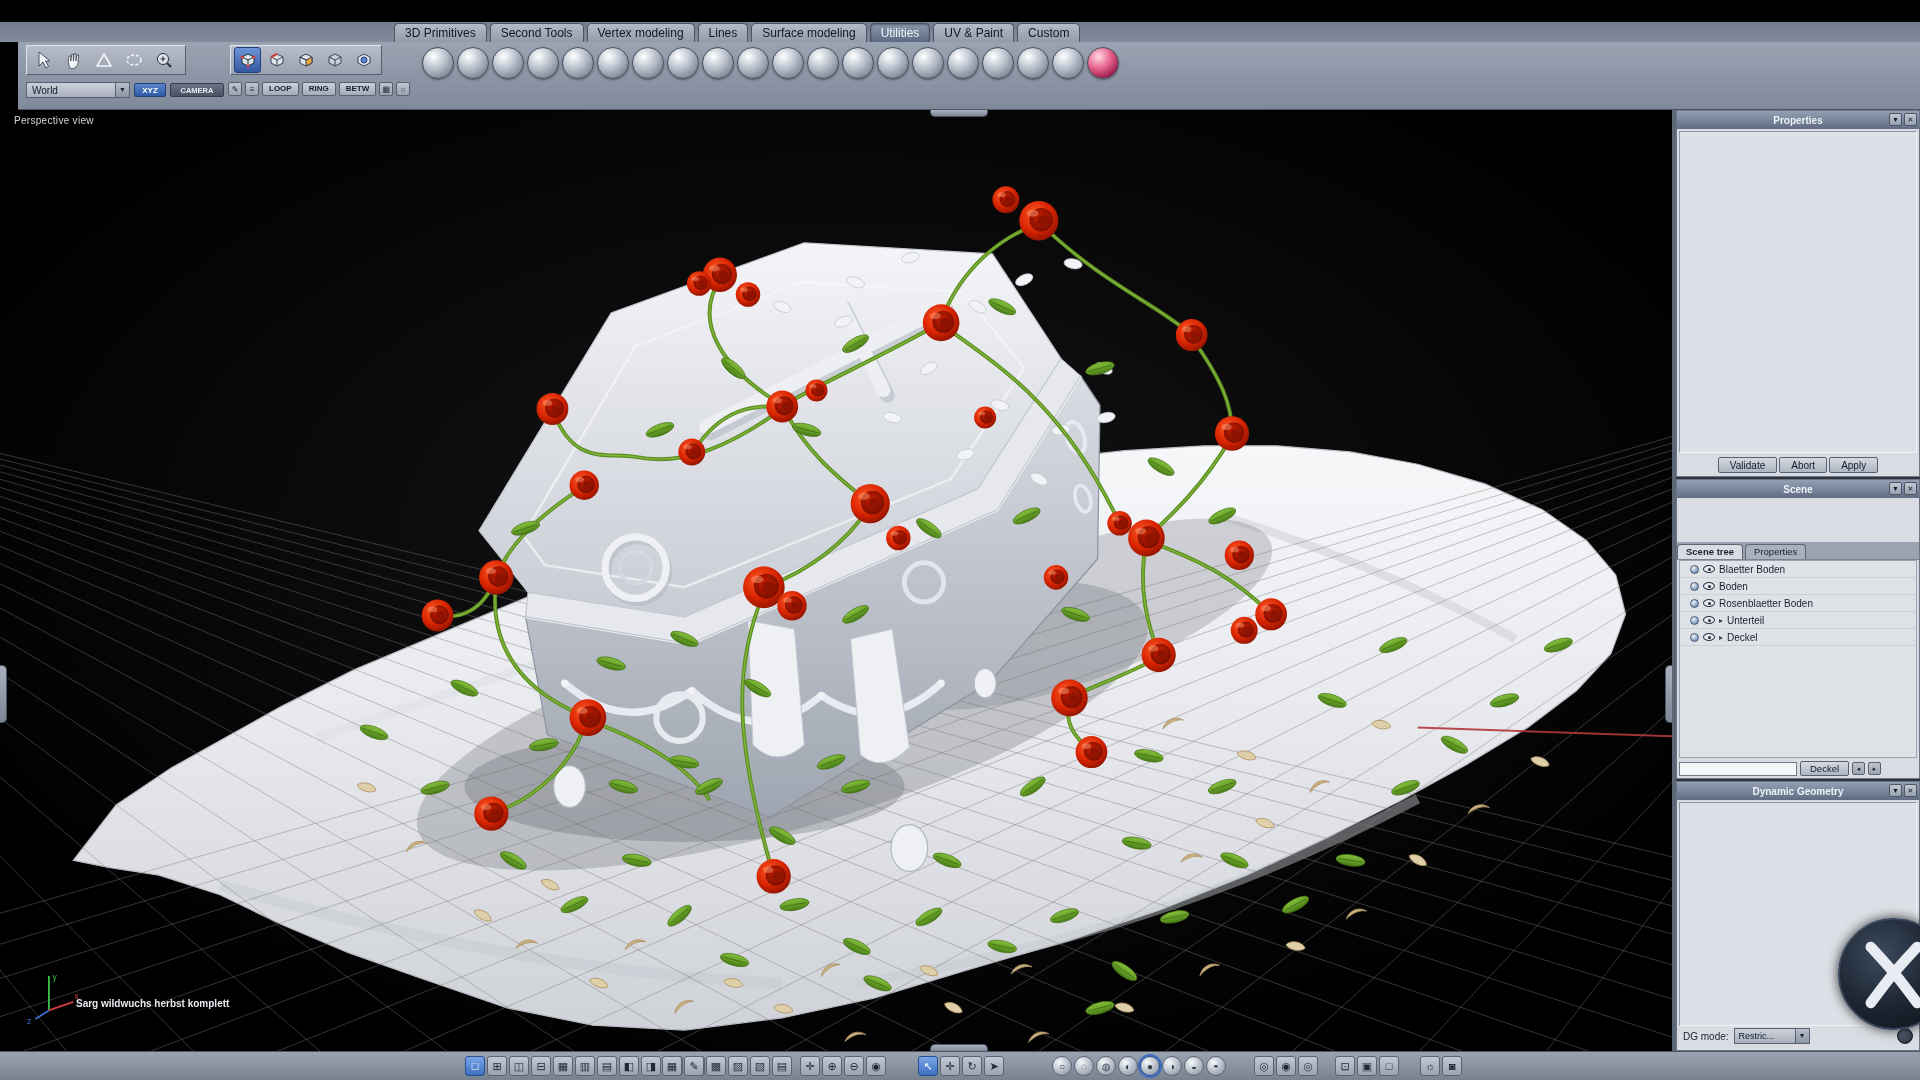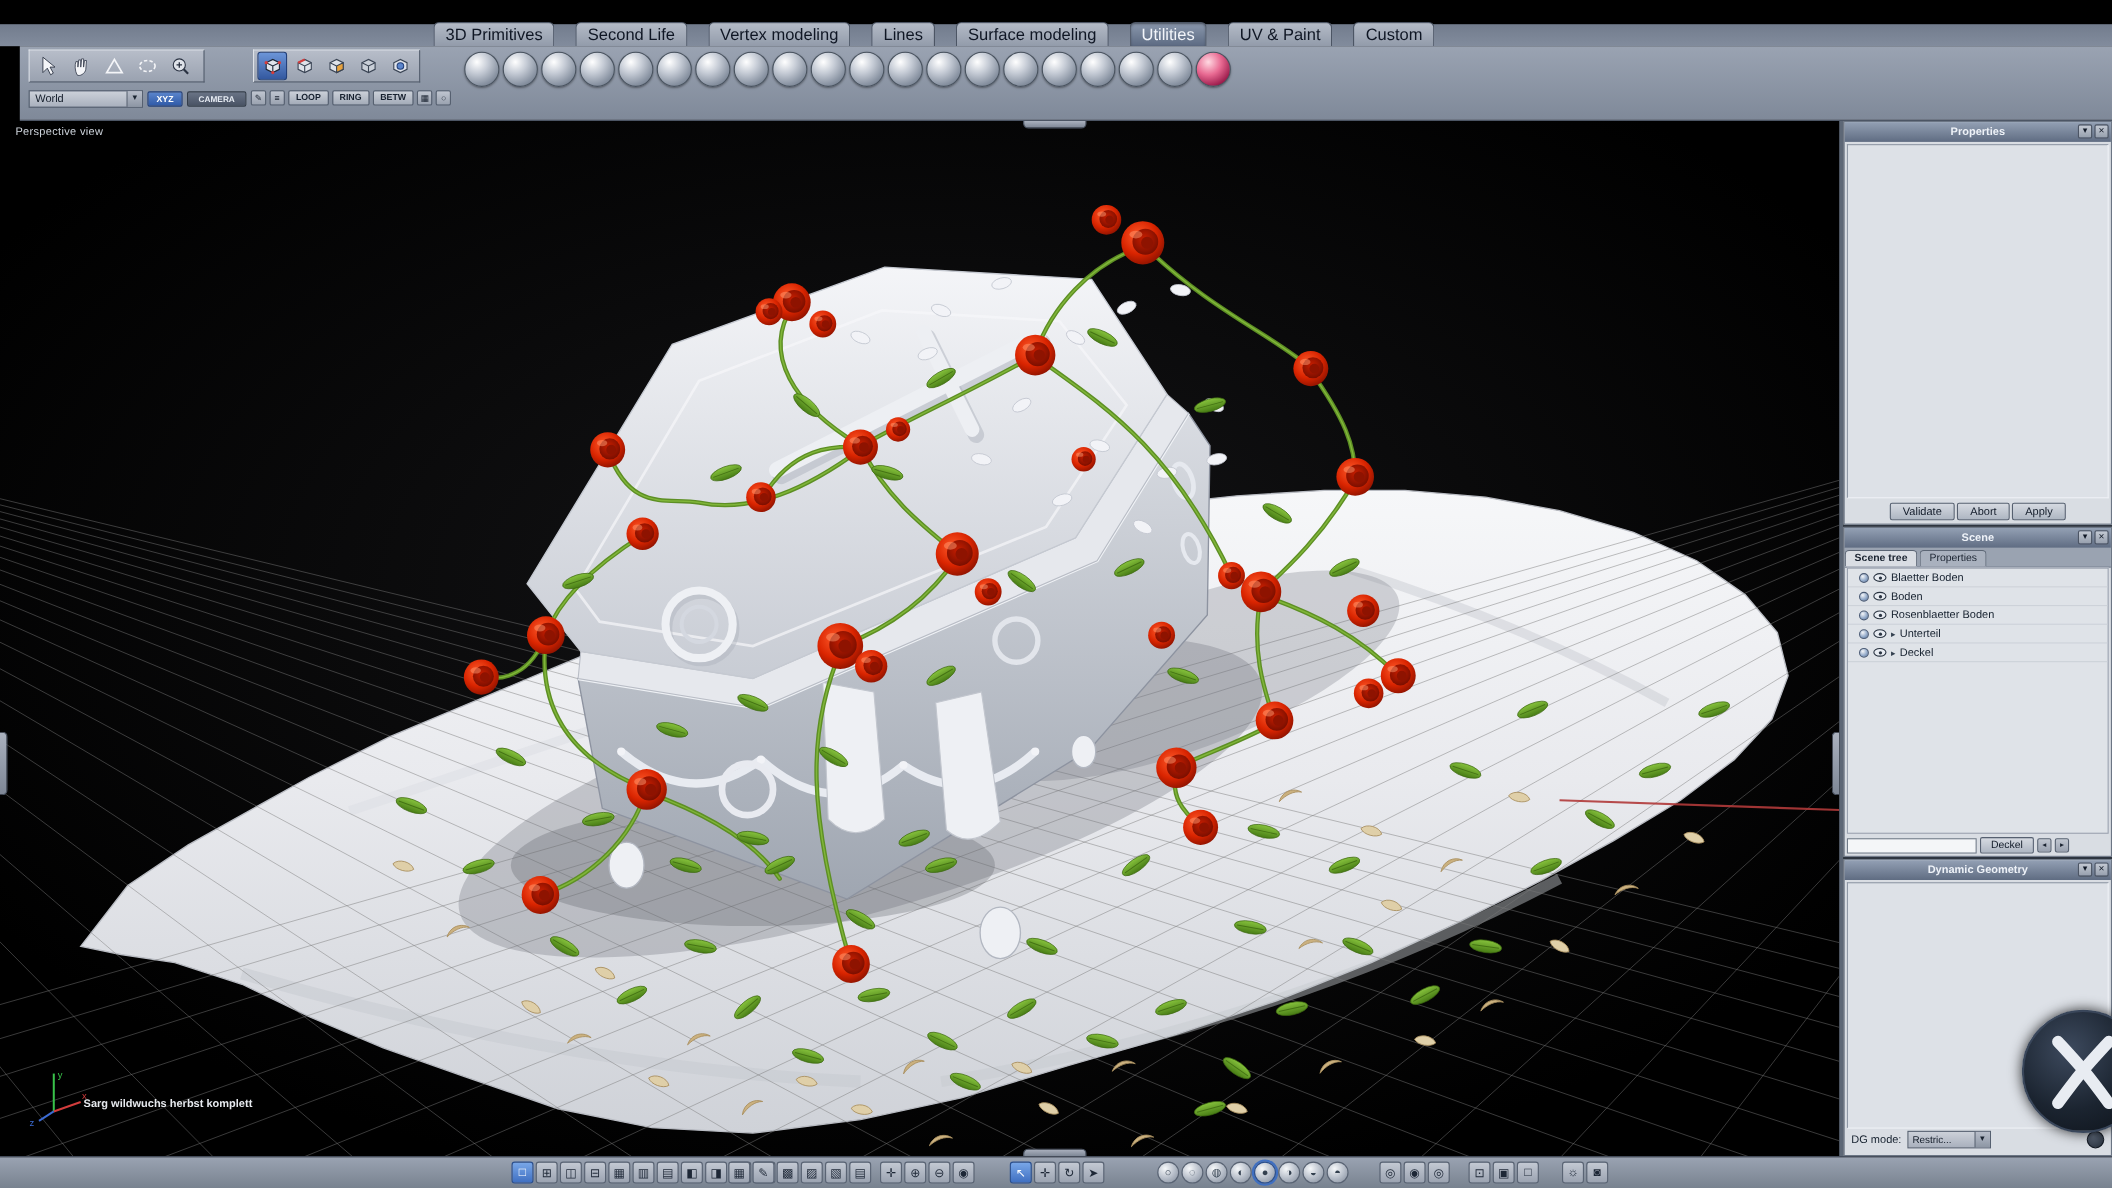--- a/index.html
+++ b/index.html
@@ -15,21 +15,21 @@
   .clock { margin-left:auto; color:#f2f5fa; font-size:11px; padding-right:14px; }
   .win-controls { display:flex; gap:3px; padding-right:5px; }
   .win-btn { width:19px; height:15px; font-size:9px; line-height:14px; text-align:center;
     background:linear-gradient(#c9cfd8,#98a1af); border:1px solid #49525f; color:#16202e; border-radius:2px; }
   .win-btn.close { background:linear-gradient(#e06a55,#a22d22); color:#fff; }
 
   
   .tabbar { position:absolute; left:0; top:22px; width:1920px; height:20px;
     background:linear-gradient(#727c8d,#828c9d); }
   #tabs { position:absolute; left:394px; bottom:0; display:flex; align-items:flex-end; }
-  .tab { font-size:15px; color:#0f1624; padding:2px 10px 2px; margin-right:19px;
+  .tab { font-size:12px; color:#0f1624; padding:2px 10px 2px; margin-right:3px;
     background:linear-gradient(#b4bbc7,#929baa); border:1px solid #4c5564; border-bottom:none;
     border-radius:5px 5px 0 0; white-space:nowrap;text-align:center; }
   .tab.active { background:linear-gradient(#8a97ac,#5c6a82); color:#f2f5fa; box-shadow:inset 0 1px 2px #00000055; }
 
   
   .toolbar { position:absolute; left:18px; top:42px; width:1920px; height:68px;
     background:linear-gradient(#9aa3b2,#7f8999); border-bottom:1px solid #4c5564; }
   .toolbox { position:absolute; top:3px; height:30px; display:flex; align-items:center; gap:2px; padding:1px 3px;
     background:linear-gradient(#b7bdc9,#9aa2b0); border:1px solid; border-color:#dfe3ea #555f6e #555f6e #dfe3ea; }
   .tslot { width:28px; height:26px; display:flex; align-items:center; justify-content:center; border-radius:3px; }
@@ -77,21 +77,21 @@
   .titlebar { height:18px; flex:none; background:linear-gradient(#93a0b4,#5f6c82); position:relative;
     display:flex; align-items:center; justify-content:center; }
   .titlebar .ttl { font-size:10px; font-weight:bold; color:#eef2f8; }
   .tb-buttons { position:absolute; right:2px; top:2px; display:flex; gap:2px; }
   .tb-btn { width:13px; height:13px; font-size:7px; line-height:12px; text-align:center; color:#101826;
     background:linear-gradient(#c3c9d3,#97a0ae); border:1px solid #4c5564; border-radius:2px; }
   .panel-body { flex:1; margin:2px; background:#dde1e7; border:1px solid; border-color:#8f98a6 #eef1f5 #eef1f5 #8f98a6; }
   #props-buttons { display:flex; gap:2px; justify-content:center; padding:2px 0 3px; }
   .pbtn { height:16px; padding:0 11px; font-size:10px; color:#111a28; font-family:inherit;
     background:linear-gradient(#d6dae1,#aeb6c2); border:1px solid #566070; border-radius:2px; }
-  #scene-tabs { display:flex; gap:2px; padding:2px 0 0; background:#9aa3b1; border-bottom:1px solid #7b8493; }
+  #scene-tabs { display:flex; gap:2px; padding:2px 0 0; background:#9aa3b1; border-bottom:1px solid #7b8493;margin-top:44px; }
   .tab2 { font-size:9.5px; color:#1a2330; padding:1px 8px 2px; background:#a9b1be;
     border:1px solid #5b6574; border-bottom:none; border-radius:4px 4px 0 0; }
   .tab2.active { background:#d9dde3; font-weight:bold; }
   #scene-tree { height:322px; margin:0 2px; background:#dfe3e8; border:1px solid #9aa2b0; overflow:hidden; }
   .trow { height:17px; display:flex; align-items:center; gap:4px; padding-left:10px;
     border-bottom:1px solid #cdd2d9; font-size:10px; color:#15202e; }
   .t-sphere { width:9px; height:9px; border-radius:50%; border:1px solid #4a5a74; flex:none;
     background:radial-gradient(circle at 35% 30%, #f4f6f9, #8fa7c8 60%, #5a7296); }
   .t-eye { width:12px; height:8px; border-radius:50%; border:1px solid #2a3442; background:#e8ecf2; position:relative; flex:none; }
   .t-eye::after { content:""; position:absolute; left:3.5px; top:1.5px; width:3px; height:3px; border-radius:50%; background:#2a3442; }
@@ -128,21 +128,21 @@
 </style>
 </head>
 <body>
 
 <div class="stage">
 
 
   <div class="tabbar">
     <div id="tabs">
         <div class="tab">3D Primitives</div>
-        <div class="tab">Second Life</div>
+        <div class="tab">Second Tools</div>
         <div class="tab">Vertex modeling</div>
         <div class="tab">Lines</div>
         <div class="tab">Surface modeling</div>
         <div class="tab active">Utilities</div>
         <div class="tab">UV &amp; Paint</div>
         <div class="tab">Custom</div>
       </div>
   </div>
 
   <div class="toolbar">

